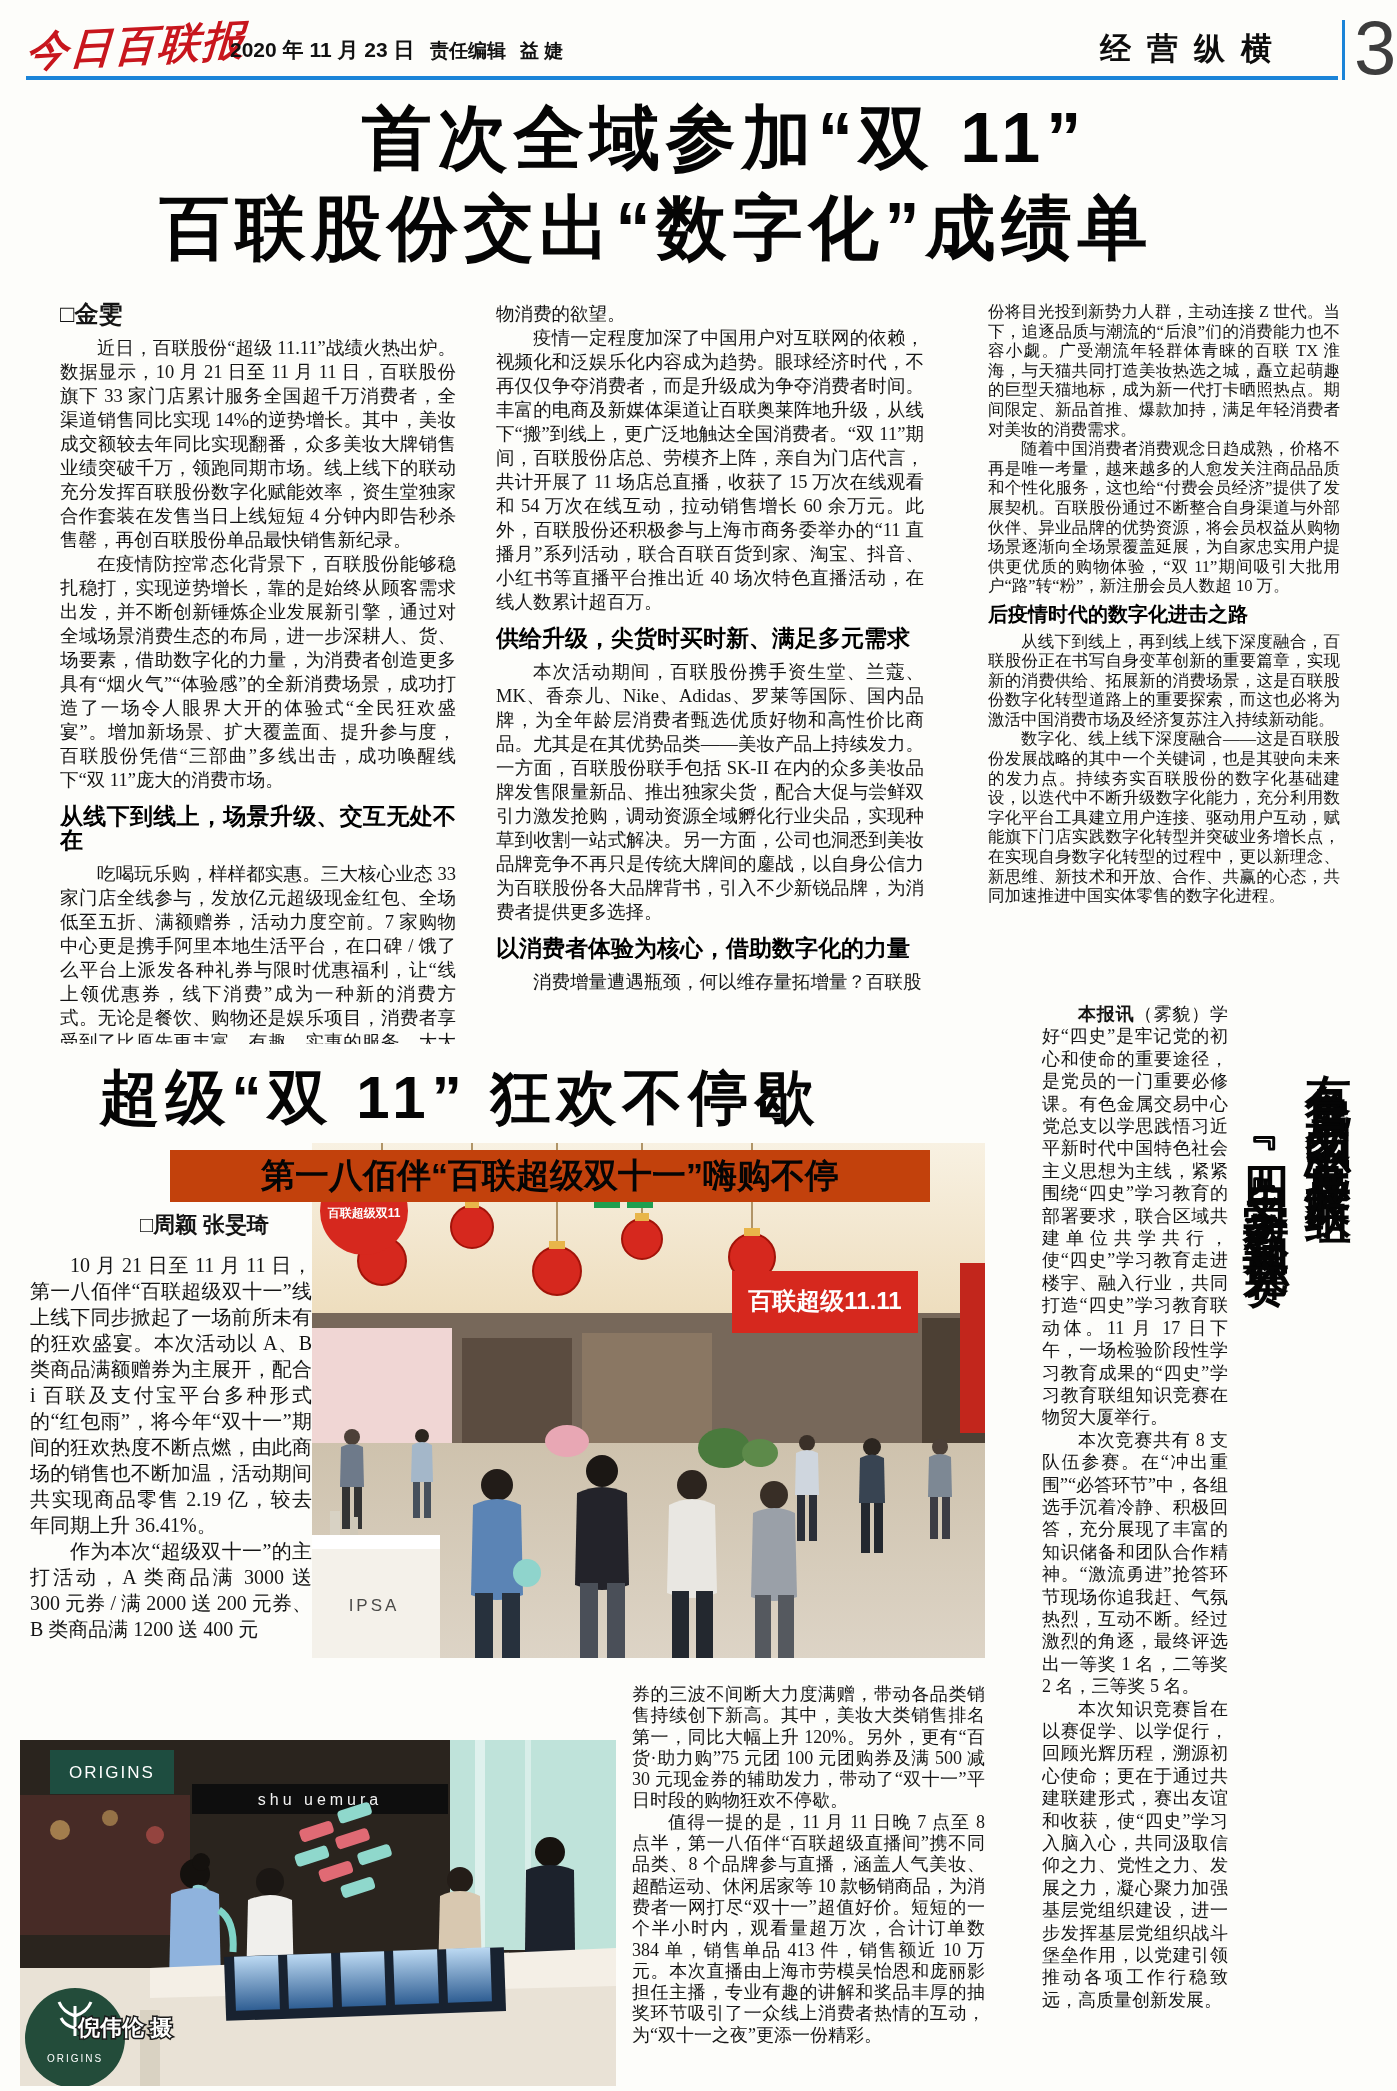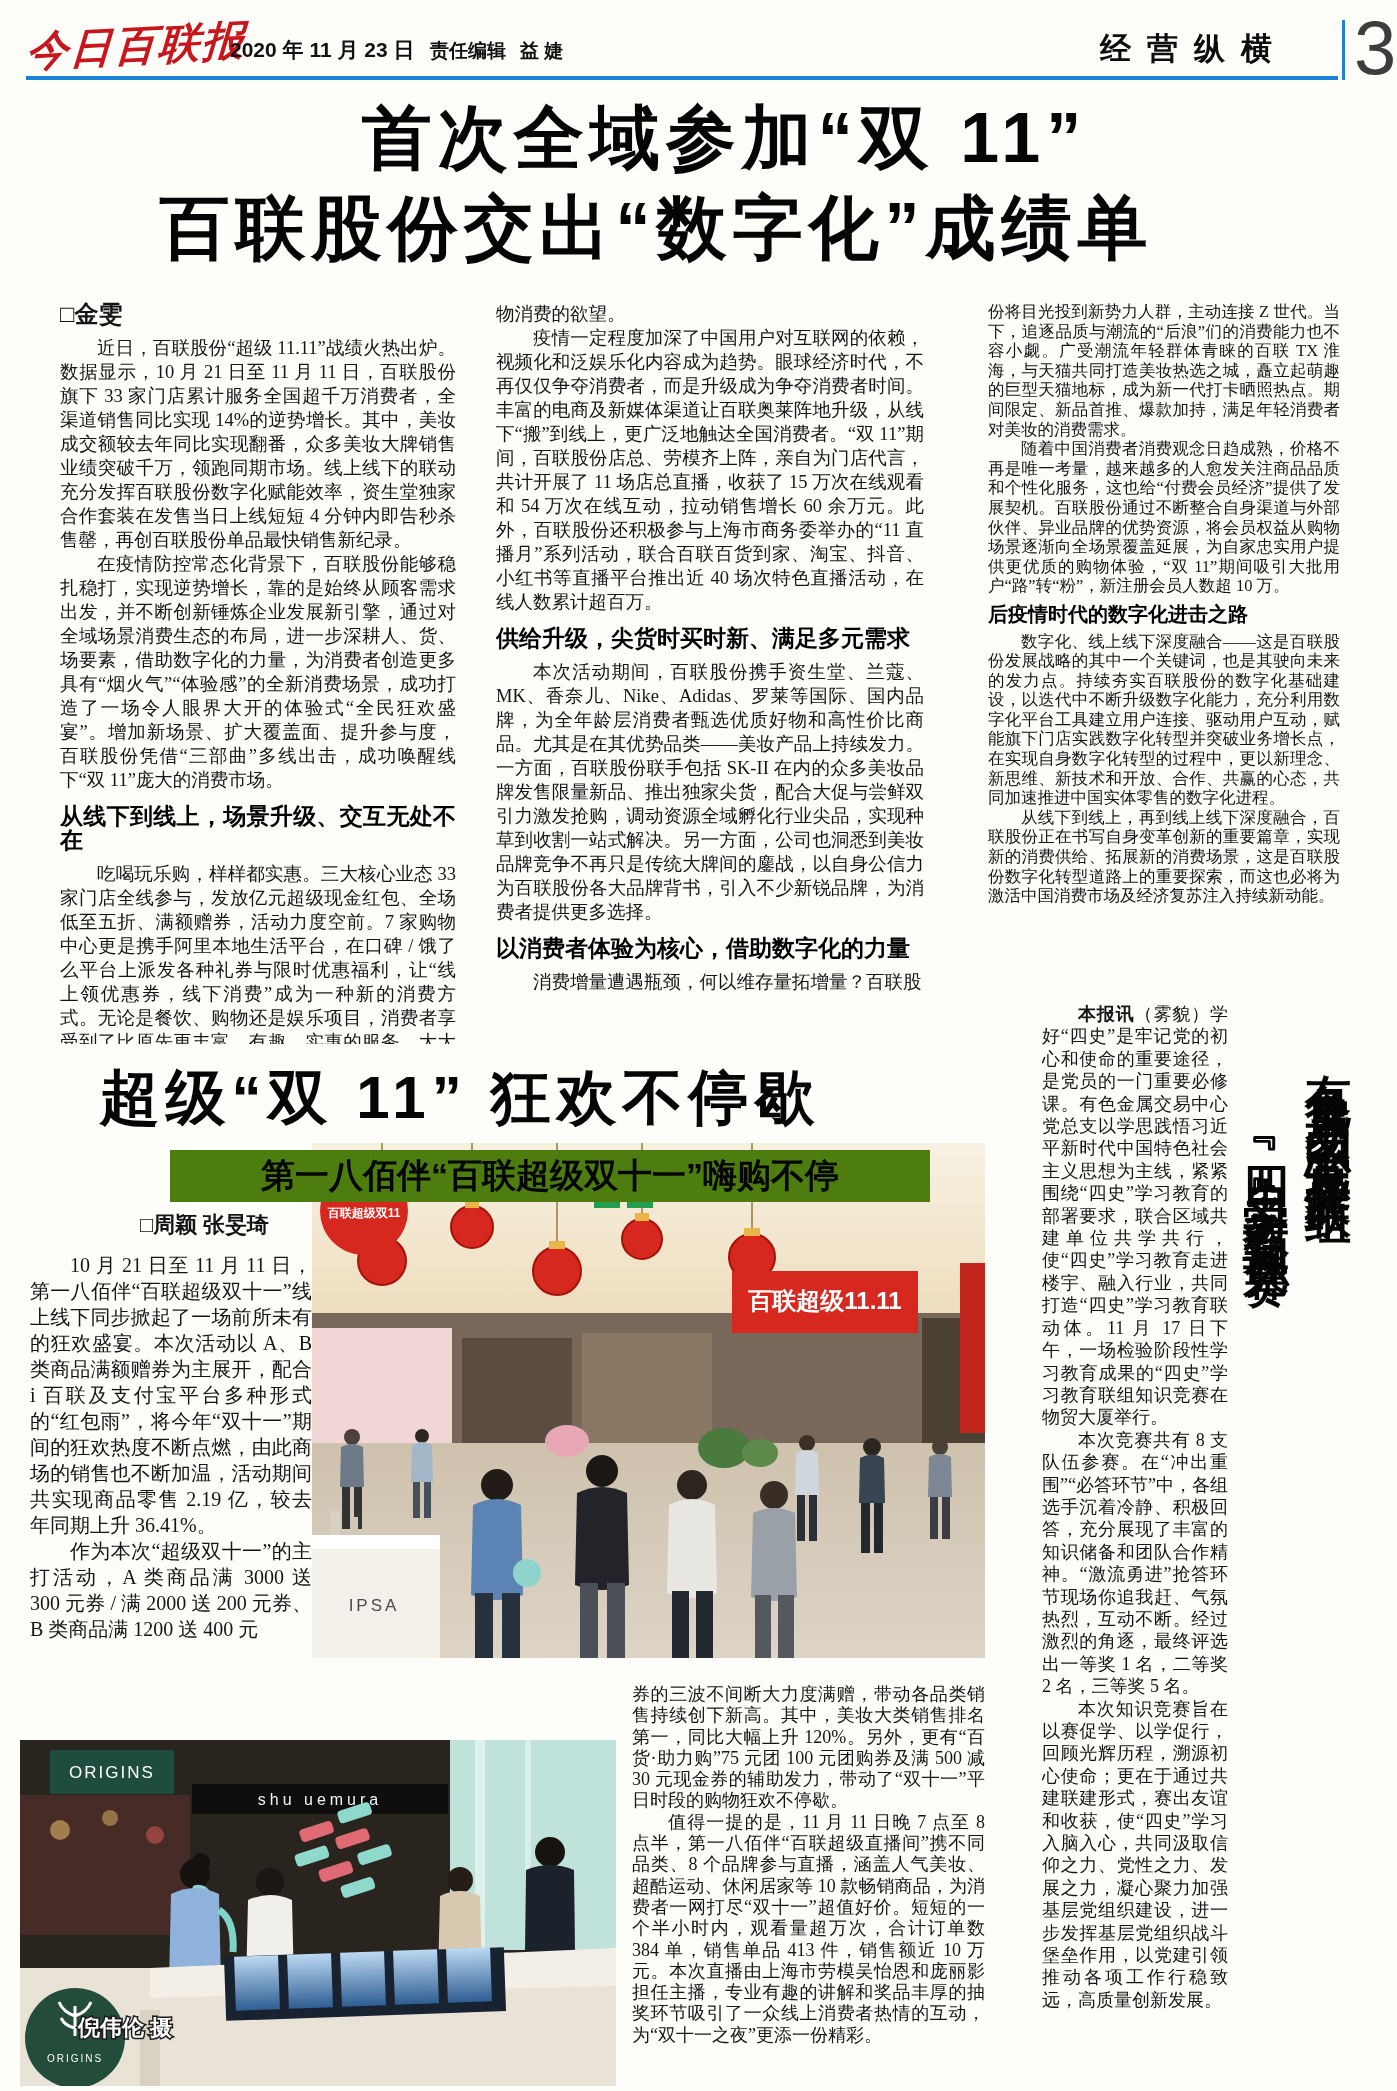--- a/index.html
+++ b/index.html
@@ -25,21 +25,21 @@
   .byline{text-align:center;font-size:24px;font-weight:700;text-indent:0 !important;margin-bottom:10px !important;}
   .sub{font-family:"Liberation Sans",sans-serif;font-weight:800;text-align:center;
        text-indent:0 !important;color:#000;}
   .c18{font-size:18.5px;line-height:24px;}
   .c18 .sub{font-size:23px;margin:12px 0 10px !important;}
   .c16{font-size:16.5px;line-height:19.6px;}
   .c16 .sub{font-size:20px;margin:9px 0 7px !important;}
   
   .hl2{font-size:60px;letter-spacing:6px;}
   .subtitle{font-family:"Liberation Sans",sans-serif;font-weight:900;font-size:34px;color:#050505;
-        text-align:center;background:#4d7c0f;padding:3px 0;}
+        text-align:center;background:#c2410c;padding:3px 0;}
   .byline2{font-size:22px;font-weight:700;padding-left:20px;}
   .cA{font-size:20px;line-height:26px;}
   .cB{font-size:18px;line-height:21.3px;overflow:hidden;}
   
   .c3{font-size:18px;line-height:22.4px;overflow:hidden;}
   .c3 .lead{font-weight:700;font-family:"Liberation Sans",sans-serif;}
   .vhl{writing-mode:vertical-rl;font-family:"Liberation Sans",sans-serif;font-weight:900;
        font-size:46px;letter-spacing:9px;color:#050505;white-space:nowrap;}
   figure{margin:0;text-align:right;}
 </style>
@@ -76,22 +76,22 @@
     <p class="sub">供给升级，尖货时买时新、满足多元需求</p>
     <p>本次活动期间，百联股份携手资生堂、兰蔻、MK、香奈儿、Nike、Adidas、罗莱等国际、国内品牌，为全年龄层消费者甄选优质好物和高性价比商品。尤其是在其优势品类——美妆产品上持续发力。一方面，百联股份联手包括 SK-II 在内的众多美妆品牌发售限量新品、推出独家尖货，配合大促与尝鲜双引力激发抢购，调动资源全域孵化行业尖品，实现种草到收割一站式解决。另一方面，公司也洞悉到美妆品牌竞争不再只是传统大牌间的鏖战，以自身公信力为百联股份各大品牌背书，引入不少新锐品牌，为消费者提供更多选择。</p>
     <p class="sub">以消费者体验为核心，借助数字化的力量</p>
     <p>消费增量遭遇瓶颈，何以维存量拓增量？百联股</p>
   </div>
 
   <div class="abs col c16" style="left:988px;top:302px;width:352px;height:700px;overflow:hidden;">
     <p class="cont">份将目光投到新势力人群，主动连接 Z 世代。当下，追逐品质与潮流的“后浪”们的消费能力也不容小觑。广受潮流年轻群体青睐的百联 TX 淮海，与天猫共同打造美妆热选之城，矗立起萌趣的巨型天猫地标，成为新一代打卡晒照热点。期间限定、新品首推、爆款加持，满足年轻消费者对美妆的消费需求。</p>
     <p>随着中国消费者消费观念日趋成熟，价格不再是唯一考量，越来越多的人愈发关注商品品质和个性化服务，这也给“付费会员经济”提供了发展契机。百联股份通过不断整合自身渠道与外部伙伴、异业品牌的优势资源，将会员权益从购物场景逐渐向全场景覆盖延展，为自家忠实用户提供更优质的购物体验，“双 11”期间吸引大批用户“路”转“粉”，新注册会员人数超 10 万。</p>
     <p class="sub">后疫情时代的数字化进击之路</p>
+    <p>从线下到线上，再到线上线下深度融合，百联股份正在书写自身变革创新的重要篇章，实现新的消费供给、拓展新的消费场景，这是百联股份数字化转型道路上的重要探索，而这也必将为激活中国消费市场及经济复苏注入持续新动能。</p>
     <p>数字化、线上线下深度融合——这是百联股份发展战略的其中一个关键词，也是其驶向未来的发力点。持续夯实百联股份的数字化基础建设，以迭代中不断升级数字化能力，充分利用数字化平台工具建立用户连接、驱动用户互动，赋能旗下门店实践数字化转型并突破业务增长点，在实现自身数字化转型的过程中，更以新理念、新思维、新技术和开放、合作、共赢的心态，共同加速推进中国实体零售的数字化进程。</p>
-    <p>从线下到线上，再到线上线下深度融合，百联股份正在书写自身变革创新的重要篇章，实现新的消费供给、拓展新的消费场景，这是百联股份数字化转型道路上的重要探索，而这也必将为激活中国消费市场及经济复苏注入持续新动能。</p>
   </div>
 
   <div class="abs hl hl2" style="left:30px;top:1058px;width:860px;z-index:3;">超级“双 11” 狂欢不停歇</div>
 
   <figure class="abs" style="left:312px;top:1143px;width:673px;height:515px;z-index:1;">
     <svg width="673" height="515" viewBox="0 0 673 515">
       <defs>
         <linearGradient id="ceil" x1="0" y1="0" x2="0" y2="1">
           <stop offset="0" stop-color="#f8f1e2"></stop>
             <stop offset="0.55" stop-color="#eedebf"></stop>

